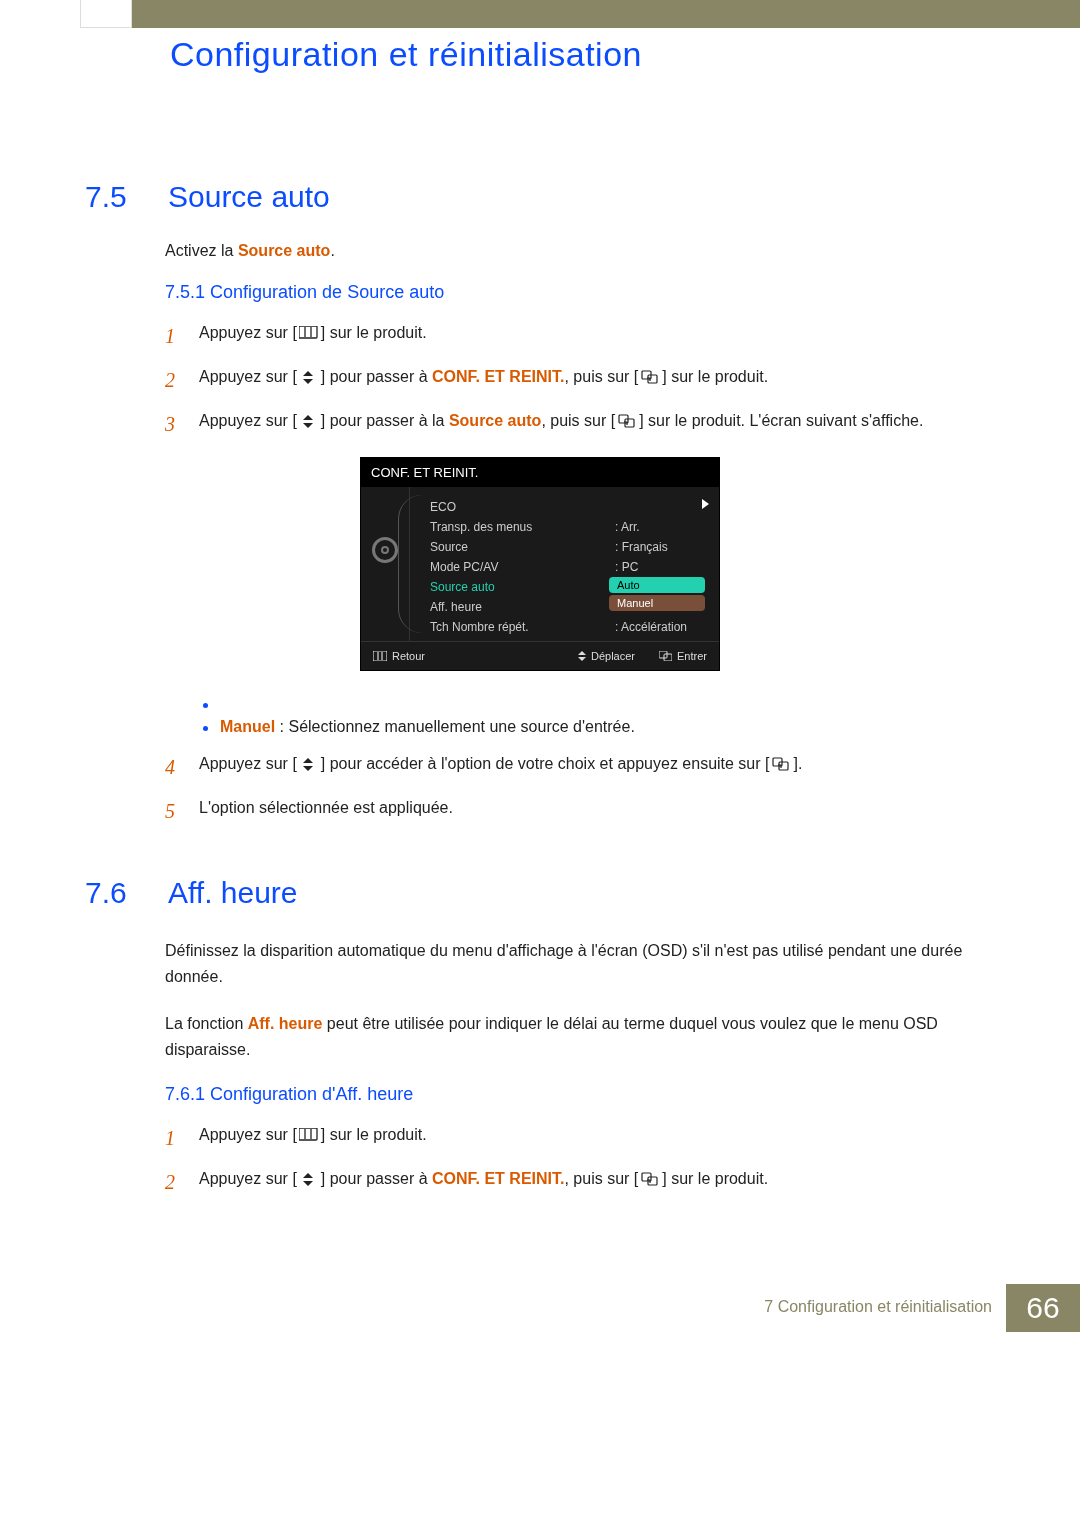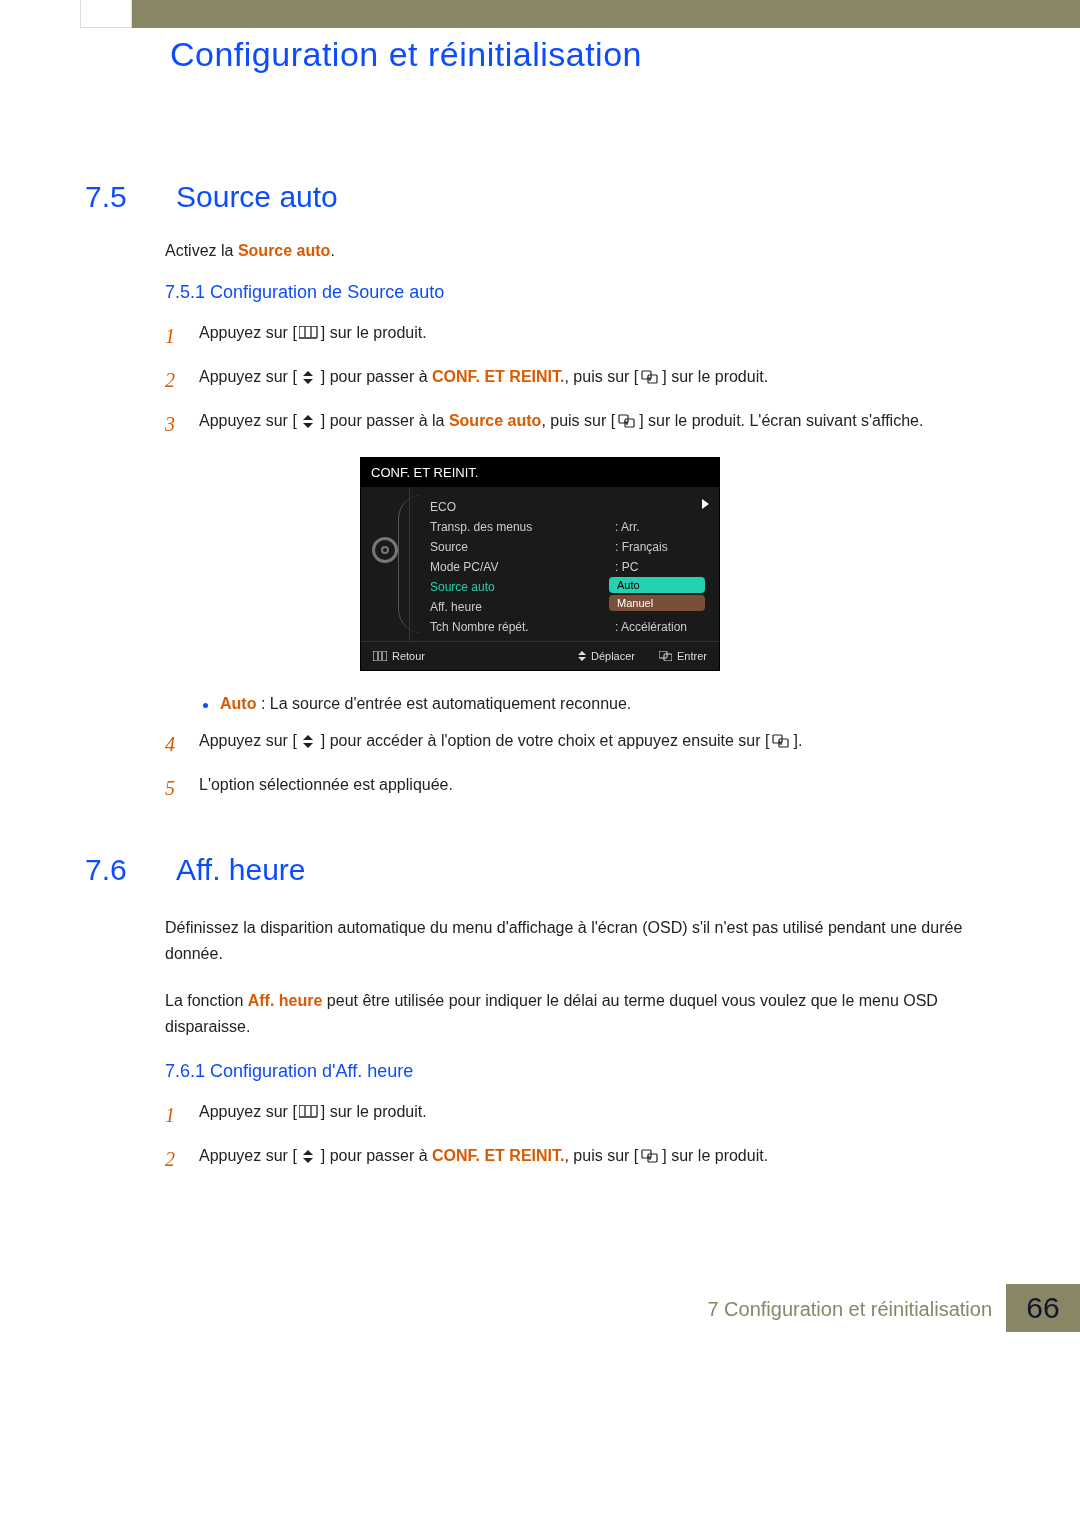--- a/index.html
+++ b/index.html
@@ -2,21 +2,21 @@
 <html><head>
 <meta charset="utf-8">
 <style>
   * { box-sizing: border-box; margin: 0; padding: 0; }
   html, body { width: 1080px; height: 1527px; background: #fff; font-family: Arial, Helvetica, sans-serif; color: #222; }
   .page { position: relative; width: 1080px; height: 1332px; background: #fff; }
   .left-bar { position: absolute; left: 80px; top: 0; width: 52px; height: 28px; background: #fff; border: 1px solid #ddd; border-top: none; }
   .top-band { position: absolute; left: 132px; top: 0; right: 0; height: 28px; background: #898665; }
   .chapter-title { position: absolute; left: 170px; top: 35px; font-size: 34px; color: #0b4cff; letter-spacing: 0.5px; }
   .content { position: absolute; left: 85px; top: 180px; right: 85px; }
-  .sec-row { display: flex; align-items: baseline; gap: 36px; margin-bottom: 28px; }
+  .sec-row { display: flex; align-items: baseline; gap: 28px; margin-bottom: 28px; }
   .sec-num { color: #0b4cff; font-size: 30px; min-width: 55px; }
   .sec-title { color: #0b4cff; font-size: 30px; }
   .body-text { font-size: 16px; margin-left: 80px; margin-bottom: 22px; }
   .highlight { color: #d95a00; font-weight: bold; }
   .subhead { color: #0b4cff; font-size: 18px; margin-left: 80px; margin-bottom: 18px; margin-top: 8px; }
   .step { display: flex; gap: 16px; margin-left: 80px; margin-bottom: 14px; font-size: 16px; line-height: 1.5; }
   .step-num { color: #d95a00; font-style: italic; font-size: 20px; min-width: 18px; font-family: Georgia, 'Times New Roman', serif; }
   .inline-icon { display: inline-block; vertical-align: -2px; margin: 0 2px; }
   .osd-wrap { margin: 18px 0 24px 0; display: flex; justify-content: center; }
   .osd { width: 360px; background: #1a1a1a; color: #ddd; font-size: 12px; border: 1px solid #000; }
@@ -37,22 +37,22 @@
   .osd-popup-opt.sel { background: #23d0b0; color: #000; }
   .osd-popup-opt.un { background: #7a4f3a; color: #fff; margin-top: 2px; }
   .osd-tri { position: absolute; right: 10px; top: 12px; width: 0; height: 0; border-top: 5px solid transparent; border-bottom: 5px solid transparent; border-left: 7px solid #fff; }
   .osd-footer { display: flex; gap: 24px; align-items: center; padding: 8px 12px; border-top: 1px solid #333; font-size: 11px; }
   .osd-footer .fi { display: flex; align-items: center; gap: 5px; color: #ddd; }
   .bullets { margin-left: 118px; margin-bottom: 16px; }
   .bullet-row { display: flex; gap: 12px; font-size: 16px; margin-bottom: 10px; }
   .dot { width: 5px; height: 5px; background: #0b4cff; border-radius: 50%; margin-top: 8px; flex-shrink: 0; }
   .sec2 { margin-top: 50px; }
   .foot-band { position: absolute; left: 0; right: 0; bottom: 0; height: 48px; display: flex; justify-content: flex-end; align-items: stretch; }
-  .foot-stripe { width: 74px; background: #898665; color: #0f172a; display: flex; align-items: center; justify-content: center; font-size: 30px; }
-  .foot-label { color: #898665; font-size: 20px; padding: 14px 14px 0 0; }
+  .foot-stripe { width: 74px; background: #898665; color: #ffffff; display: flex; align-items: center; justify-content: center; font-size: 30px; }
+  .foot-label { color: #898665; font-size: 16px; padding: 14px 14px 0 0; }
   svg.icon { width: 20px; height: 14px; }
 </style>
 </head>
 <body>
 
 <svg width="0" height="0" style="position:absolute">
   <defs>
     <g id="menu-icon">
         <rect x="0" y="0" width="18" height="12" rx="1" fill="none" stroke="#222" stroke-width="1.3"></rect>
         <line x1="6" y1="1" x2="6" y2="11" stroke="#222" stroke-width="1.3"></line>
@@ -197,21 +197,24 @@
               </svg>
               <span>Entrer</span>
             </div>
         </div>
       </div>
     </div>
 
     <div class="bullets">
       <div class="bullet-row">
         <div class="dot"></div>
-        <div><span class="highlight">Auto</span><span> : La source d'entrée est automatiquement reconnue.</span></div>
+      </div>
+      <div class="bullet-row">
+        <div class="dot"></div>
+        <div><span class="highlight">Manuel</span><span> : Sélectionnez manuellement une source d'entrée.</span></div>
       </div>
     </div>
 
     <div class="step">
       <div class="step-num">4</div>
       <div>
         <span>Appuyez sur [</span><span class="inline-icon"><svg class="icon" viewBox="-4 -1 20 14">
               <use href="#updown-icon"></use>
             </svg></span><span>] pour accéder à l'option de votre choix et appuyez ensuite sur [</span><span class="inline-icon"><svg class="icon" viewBox="-1 -1 18 14">
               <use href="#enter-icon"></use>

